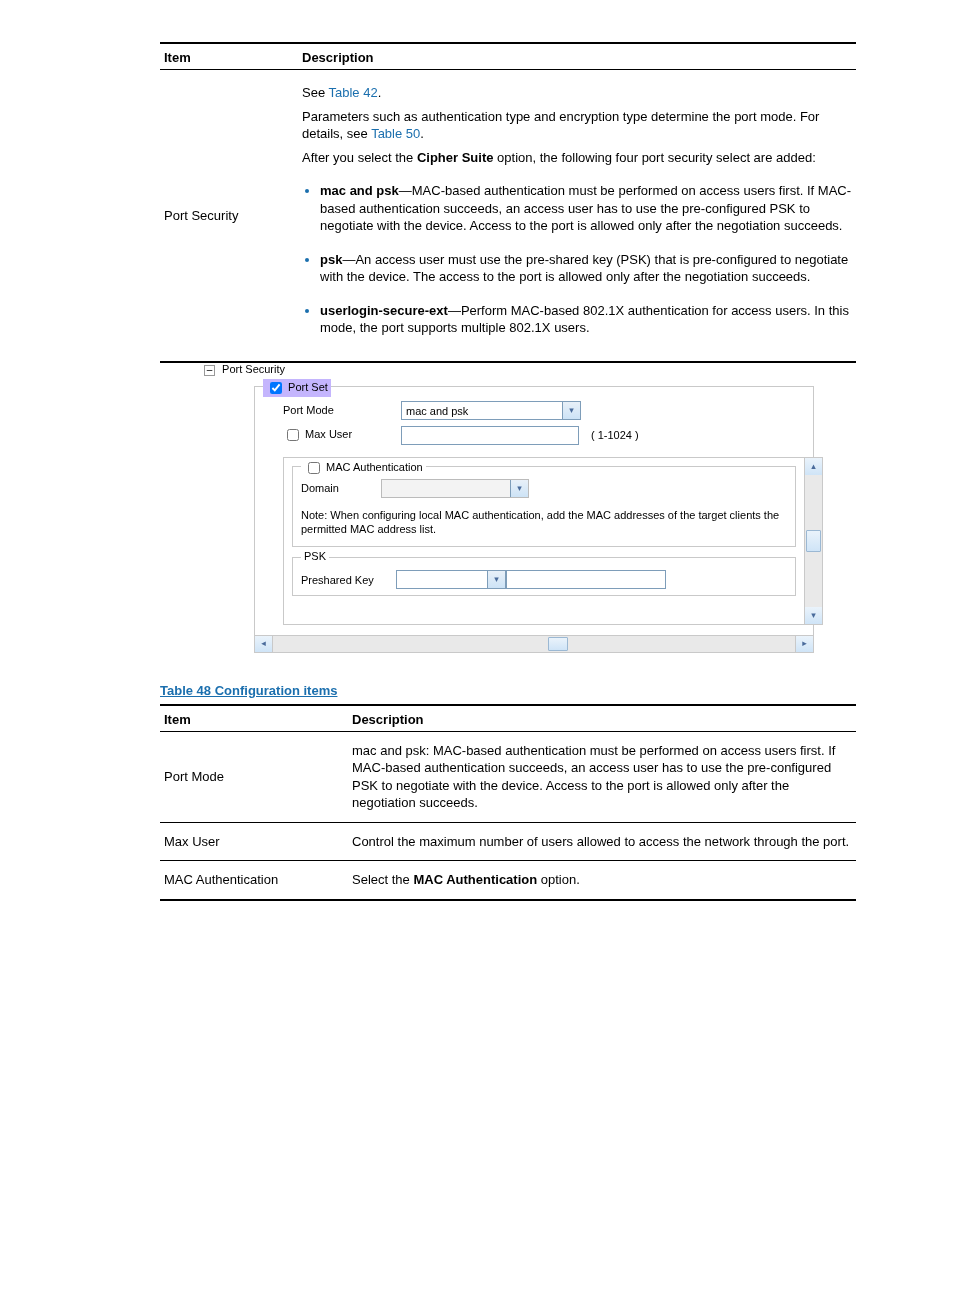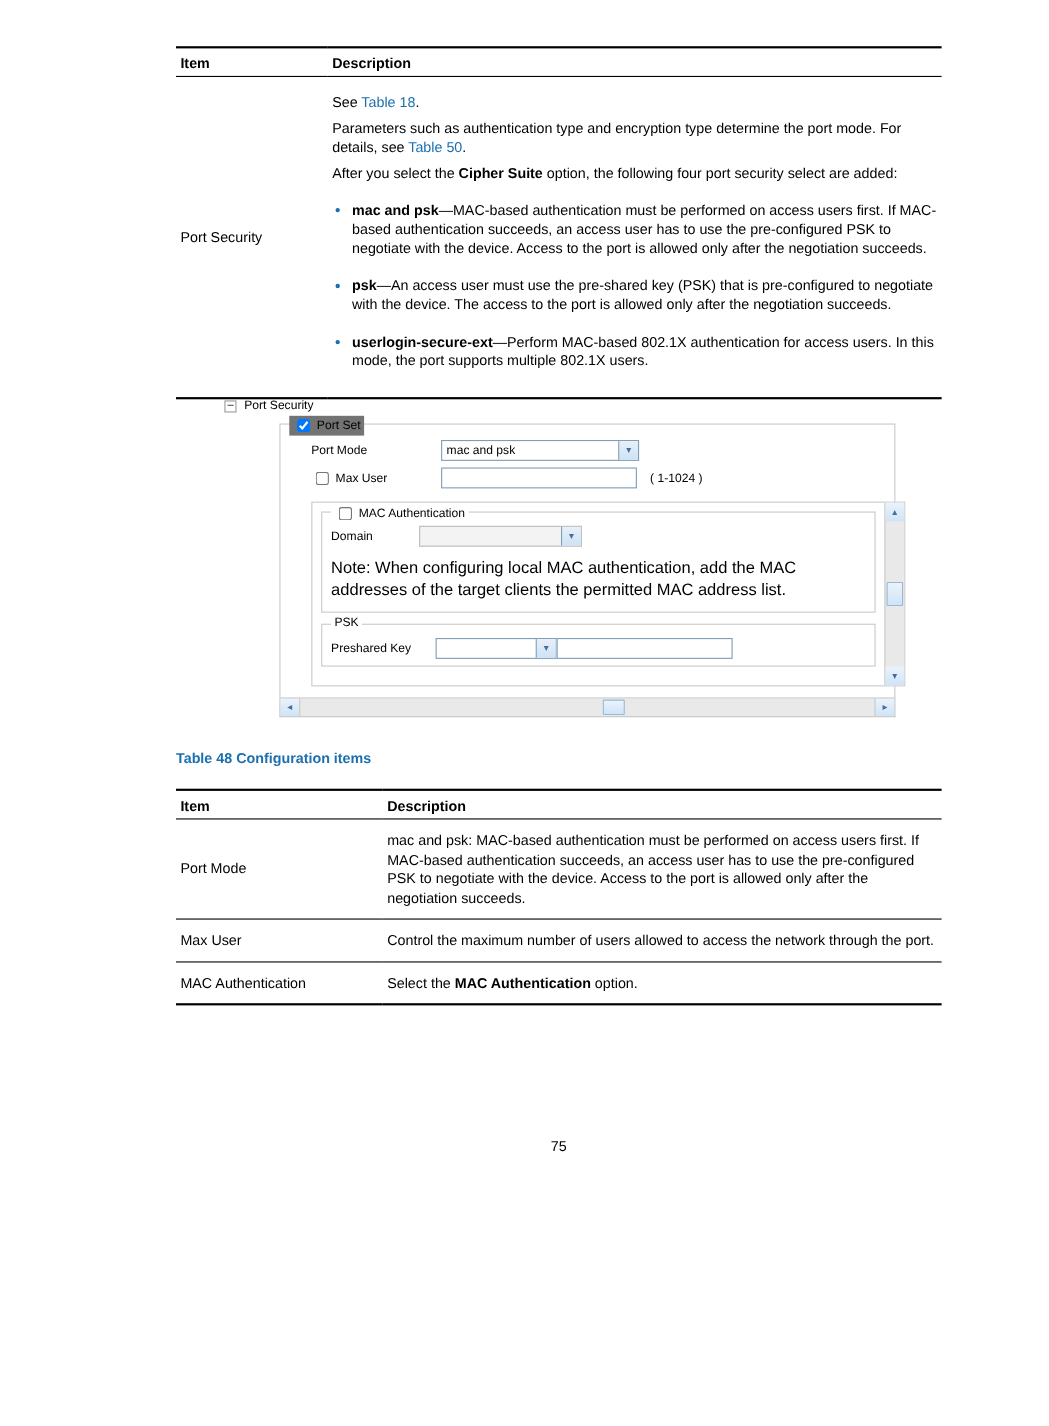--- a/index.html
+++ b/index.html
@@ -50,21 +50,21 @@
   .step .num { font-weight: bold; color:#1b6fae; display:inline-block; width:24px; }
   .step .txt { display:inline; }
 
   
   .fig-caption, .tbl-caption {
     color: #1b6fae;
     font-weight: bold;
     font-size: 13px;
     margin: 10px 0 8px 34px;
   }
-  .tbl-caption { margin-left: 0; margin-top: 30px; margin-bottom:20px; }
+  .tbl-caption { margin-left: 0; margin-top: 30px; margin-bottom:6px;text-decoration:underline; }
 
   
   .figure {
     margin-left: 44px;
     font-family: Tahoma, Arial, sans-serif;
     font-size: 11px;
     color: #000;
     width: 640px;
   }
   .tree-label {
@@ -85,21 +85,21 @@
     margin-left: 50px;
     border: 1px solid #c9c9c9;
     padding: 8px 10px 10px 10px;
     position: relative;
     width: 560px;
     box-sizing: border-box;
   }
   .portset legend {
     position: absolute;
     top: -8px; left: 8px;
-    background: #737373;
+    background: #c4b5fd;
     padding: 0 3px;
     font-size:11px;
   }
   .portset .row {
     display: flex;
     align-items: center;
     margin: 6px 0;
     gap: 8px;
   }
   .portset .lab { width: 110px; padding-left: 18px; }
@@ -185,21 +185,21 @@
     padding: 6px 8px 10px 8px;
     position:relative;
     margin-bottom:10px;
   }
   .innerfield legend {
     position:absolute; top:-8px; left:8px;
     background:#fff; padding:0 3px; font-size:11px;
   }
   .innerfield .row2 { display:flex; align-items:center; margin-top:6px;}
   .innerfield .lab2 { width:80px; }
-  .note { font-size:15px; margin-top:10px; line-height:1.3; }
+  .note { font-size:11px; margin-top:10px; line-height:1.3; }
 
   .hscroll {
     margin-left:50px;
     width:560px;
     height:17px;
     border:1px solid #c9c9c9;
     border-top:none;
     display:flex;
     box-sizing:border-box;
     background:#e9e9e9;
@@ -256,21 +256,21 @@
       <tr>
         <td style="width:130px">Item</td>
         <td>Description</td>
       </tr>
     </thead>
     <tbody>
       <tr>
         <td>Port Security</td>
         <td class="desc">
           <div class="blk">
-            <span>See </span><span class="link">Table 18</span><span>.</span>
+            <span>See </span><span class="link">Table 42</span><span>.</span>
           </div>
           <div class="blk">
             <span>Parameters such as authentication type and encryption type determine the port mode. For details, see </span><span class="link">Table 50</span><span>.</span>
           </div>
           <div class="blk">
             <span>After you select the </span><b>Cipher Suite</b><span> option, the following four port security select are added:</span>
           </div>
           <ul>
             <li><b>mac and psk</b><span>—MAC-based authentication must be performed on access users first. If MAC-based authentication succeeds, an access user has to use the pre-configured PSK to negotiate with the device. Access to the port is allowed only after the negotiation succeeds.</span></li>
             <li><b>psk</b><span>—An access user must use the pre-shared key (PSK) that is pre-configured to negotiate with the device. The access to the port is allowed only after the negotiation succeeds.</span></li>
@@ -378,14 +378,13 @@
       </tr>
       <tr>
         <td class="c1">MAC Authentication</td>
         <td>
           <span>Select the </span><b>MAC Authentication</b><span> option.</span>
         </td>
       </tr>
     </tbody>
   </table>
 
-  <div class="pagenum">75</div>
 </div>
 
 </body></html>

